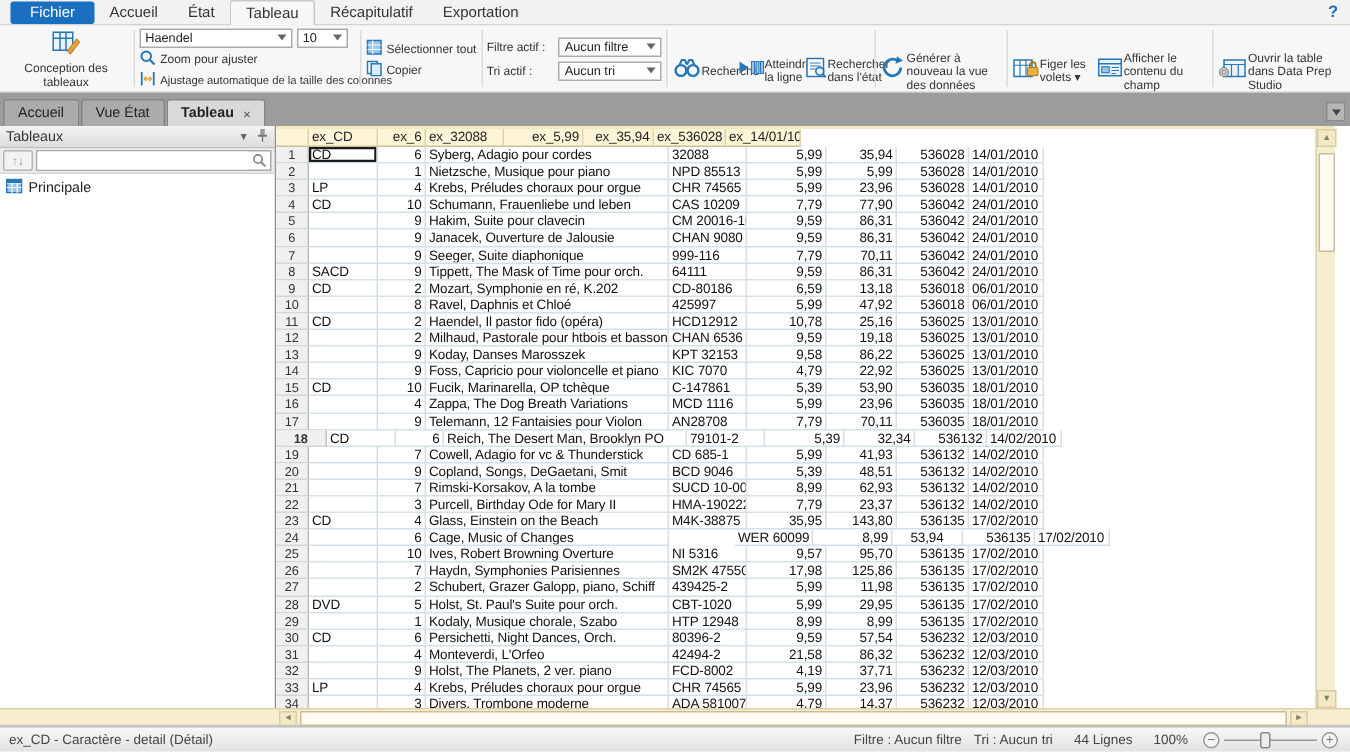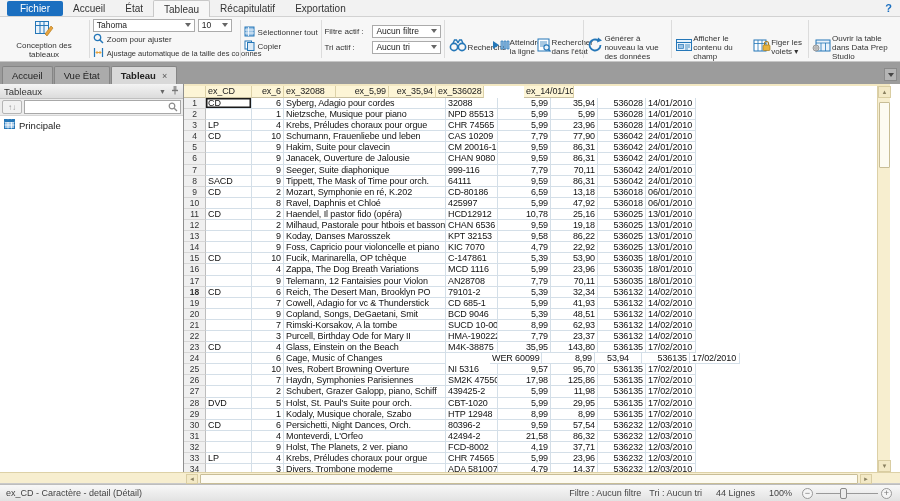--- a/index.html
+++ b/index.html
@@ -138,21 +138,21 @@
           </svg>
       </span>
       <span>Conception des tableaux</span>
     </div>
   </div>
   <div class="rsep"></div>
 
   <div class="rgroup" style="width:148px;">
     <div class="rrow">
       <div class="combo" style="width:102px;">
-        <span>Tahoma</span>
+        <span>Haendel</span>
           <span class="car"></span>
       </div>
       <div class="combo" style="width:34px; margin-left:3px;">
         <span>10</span>
           <span class="car"></span>
       </div>
     </div>
     <div class="rrow">
       <span>
         <svg width="11" height="11" viewBox="0 0 11 11">
@@ -255,44 +255,44 @@
             <path d="M14.5 8a5.5 5.5 0 1 1-2.2-4.4" fill="none" stroke="#2577b8" stroke-width="1.8"></path>
             <path d="M12 0.5 L16 3.5 L11 5.5 Z" fill="#2577b8"></path>
           </svg>
       </span>
       <span>Générer à nouveau la vue des données</span>
     </div>
   </div>
   <div class="rsep"></div>
 
   <div class="rgroup">
+    <div class="iconbtn" style="width:52px;">
+      <span>
+        <svg width="18" height="15" viewBox="0 0 18 15">
+            <rect x="1" y="2" width="12" height="11" fill="#fff" stroke="#2577b8"></rect>
+            <path d="M1 5.5h12M5 2v11M9 2v11" stroke="#2577b8" stroke-width="0.8"></path>
+            <rect x="10" y="7" width="7" height="5.5" rx="1" fill="#e8b33d" stroke="#a67c1e" stroke-width="0.7"></rect>
+            <path d="M11.5 7V5.5a2 2 0 0 1 4 0V7" fill="none" stroke="#a67c1e" stroke-width="1.2"></path>
+          </svg>
+      </span>
+      <span><span>Figer les volets</span> ▾</span>
+    </div>
+  </div>
+
+  <div class="rgroup">
     <div class="iconbtn" style="width:74px;">
       <span>
         <svg width="18" height="15" viewBox="0 0 18 15">
             <rect x="1.5" y="1.5" width="15" height="11" fill="#eaf3fb" stroke="#2577b8"></rect>
             <path d="M1.5 4.5h15" stroke="#2577b8"></path>
             <rect x="3.5" y="6.5" width="5" height="4" fill="#9cc3e5" stroke="#2577b8" stroke-width="0.7"></rect>
             <path d="M10 7h5M10 9h5M10 11h3" stroke="#2577b8" stroke-width="0.8"></path>
           </svg>
       </span>
       <span>Afficher le contenu du champ</span>
-    </div>
-  </div>
-
-  <div class="rgroup">
-    <div class="iconbtn" style="width:52px;">
-      <span>
-        <svg width="18" height="15" viewBox="0 0 18 15">
-            <rect x="1" y="2" width="12" height="11" fill="#fff" stroke="#2577b8"></rect>
-            <path d="M1 5.5h12M5 2v11M9 2v11" stroke="#2577b8" stroke-width="0.8"></path>
-            <rect x="10" y="7" width="7" height="5.5" rx="1" fill="#e8b33d" stroke="#a67c1e" stroke-width="0.7"></rect>
-            <path d="M11.5 7V5.5a2 2 0 0 1 4 0V7" fill="none" stroke="#a67c1e" stroke-width="1.2"></path>
-          </svg>
-      </span>
-      <span><span>Figer les volets</span> ▾</span>
     </div>
   </div>
   <div class="rsep"></div>
 
   <div class="rgroup">
     <div class="iconbtn" style="width:86px;">
       <span>
         <svg width="20" height="15" viewBox="0 0 20 15">
             <rect x="4" y="2" width="14" height="11" fill="#eaf3fb" stroke="#2577b8"></rect>
             <path d="M4 5h14M9 5v8M13.5 5v8" stroke="#2577b8" stroke-width="0.8"></path>
@@ -366,21 +366,21 @@
     <div class="topedge"></div>
     <div class="grid">
       <div class="grow header" id="grid-header">
           <div class="gc rn" style="width: 22px;"></div>
           <div class="gc al" style="width: 46px;">ex_CD</div>
           <div class="gc ar" style="width: 32px;">ex_6</div>
           <div class="gc al" style="width: 52px;">ex_32088</div>
           <div class="gc ar" style="width: 53px;">ex_5,99</div>
           <div class="gc ar" style="width: 47px;">ex_35,94</div>
           <div class="gc ar" style="width: 48px;">ex_536028</div>
-          <div class="gc al" style="width: 50px; margin-left: 40px;">ex_14/01/10</div>
+          <div class="gc al" style="width: 50px;">ex_14/01/10</div>
         </div>
       <div id="grid-body">
           <div class="grow">
             <div class="gc rn" style="width: 22px;">1</div>
             <div class="gc al sel" style="width: 46px;">CD</div>
             <div class="gc ar" style="width: 32px;">6</div>
             <div class="gc al" style="width: 162px;">Syberg, Adagio pour cordes</div>
             <div class="gc al" style="width: 52px;">32088</div>
             <div class="gc ar" style="width: 53px;">5,99</div>
             <div class="gc ar" style="width: 47px;">35,94</div>
@@ -557,21 +557,21 @@
             <div class="gc al" style="width: 46px;"></div>
             <div class="gc ar" style="width: 32px;">9</div>
             <div class="gc al" style="width: 162px;">Telemann, 12 Fantaisies pour Violon</div>
             <div class="gc al" style="width: 52px;">AN28708</div>
             <div class="gc ar" style="width: 53px;">7,79</div>
             <div class="gc ar" style="width: 47px;">70,11</div>
             <div class="gc ar" style="width: 48px;">536035</div>
             <div class="gc al" style="width: 50px;">18/01/2010</div>
           </div>
           <div class="grow">
-            <div class="gc rn" style="width: 22px; font-weight: bold;">18</div>
+            <div class="gc rn" style="width: 34px; font-weight: bold;">18</div>
             <div class="gc al" style="width: 46px;">CD</div>
             <div class="gc ar" style="width: 32px;">6</div>
             <div class="gc al" style="width: 162px;">Reich, The Desert Man, Brooklyn PO</div>
             <div class="gc al" style="width: 52px;">79101-2</div>
             <div class="gc ar" style="width: 53px;">5,39</div>
             <div class="gc ar" style="width: 47px;">32,34</div>
             <div class="gc ar" style="width: 48px;">536132</div>
             <div class="gc al" style="width: 50px;">14/02/2010</div>
           </div>
           <div class="grow">

